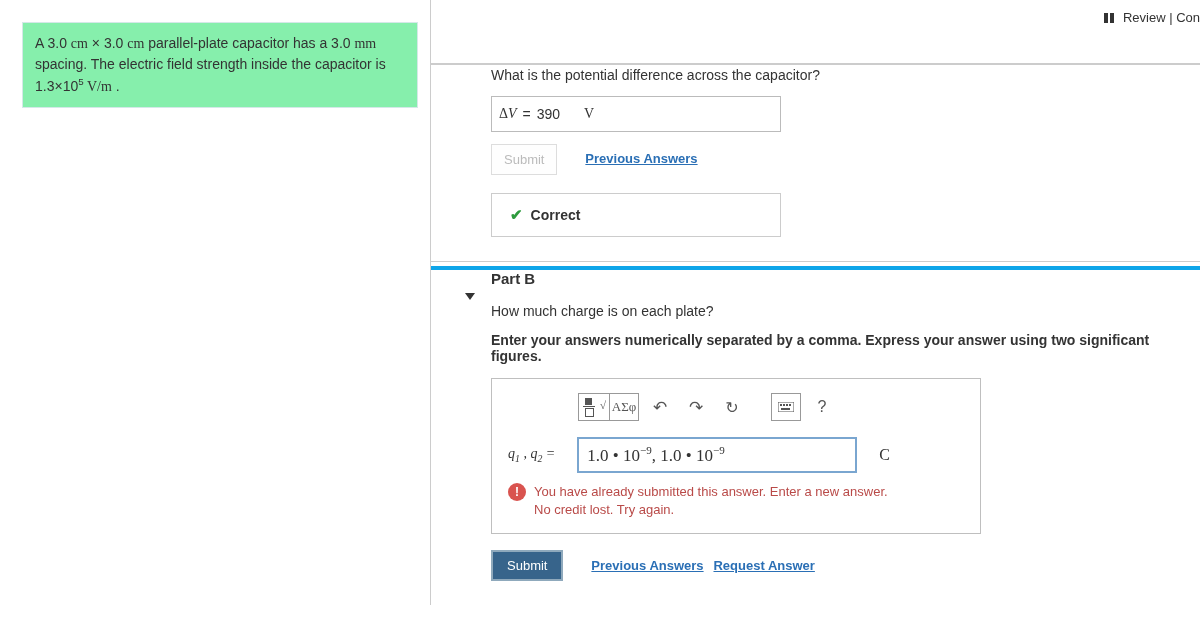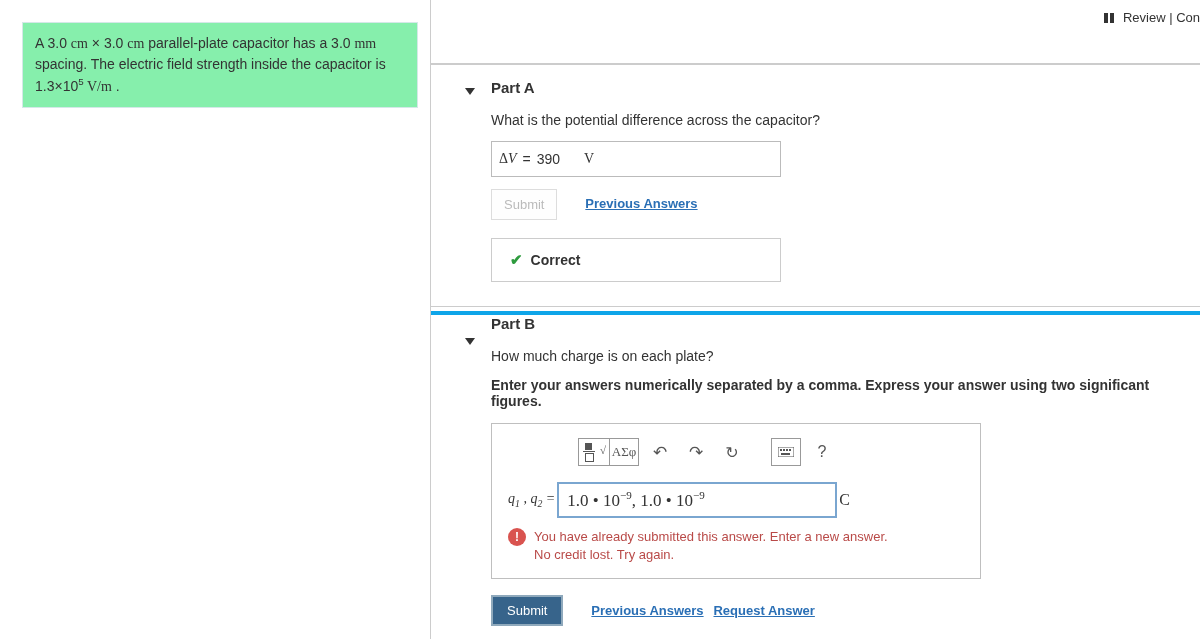--- a/index.html
+++ b/index.html
@@ -150,21 +150,21 @@
       position: absolute; left: 6px; top: 2px; width: 7px; height: 7px;
       background: #555;
     }
     .fraction-icon::after {
       content: "";
       position: absolute; left: 6px; bottom: 1px; width: 7px; height: 7px;
       border: 1px solid #555;
     }
     .fraction-line { position:absolute; left:4px; top:10px; width:12px; height:1px; background:#555; }
     .sqrt-glyph { position:absolute; right:3px; top:3px; font-size:11px; font-family: Georgia,serif;}
-    .answer-row { display: flex; align-items: center; gap: 2px; }
+    .answer-row { display: flex; align-items: center; gap: 22px; }
     .var-label { font-family: Georgia, serif; font-style: italic; font-size: 14px; }
     .sub { vertical-align: sub; font-size: 0.7em; }
     .ans-input {
       border: 2px solid #7aa6d0;
       background: #fff;
       height: 36px;
       width: 280px;
       padding: 4px 8px;
       font-family: Georgia, serif;
       font-size: 17px;
@@ -203,28 +203,20 @@
             <rect x="7" y="0" width="4" height="10" fill="#333"></rect>
           </svg>
       </span>
       <a href="#">Review</a>
       <span> | </span>
       <a href="#">Con</a>
     </div>
 
     <div class="part-wrap">
       <div class="partA-hr"></div>
-      <div class="part-header">
-        <span class="caret">
-          <svg width="10" height="10">
-              <polygon points="0,2 10,2 5,9" fill="#333"></polygon>
-            </svg>
-        </span>
-        <span>Part A</span>
-      </div>
       <div class="part-body">
         <div class="question">What is the potential difference across the capacitor?</div>
         <div class="answer-line">
           <span style="font-family:Georgia,serif;">Δ<i>V</i></span>
           <span class="eq"> = </span>
           <span class="val">390</span>
           <span>&nbsp;</span>
           <span class="unit">V</span>
         </div>
         <div class="btn-row">

